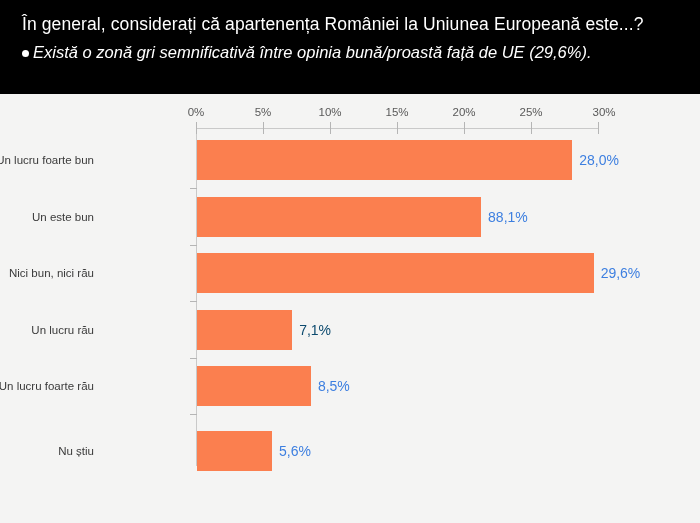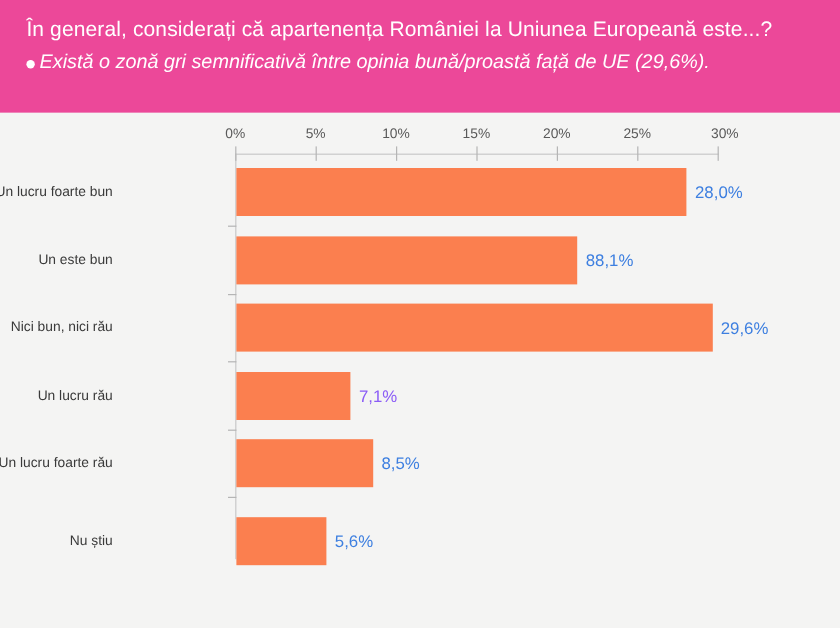--- a/index.html
+++ b/index.html
@@ -6,21 +6,21 @@
   body{
     width:700px;height:523px;
     background:#f4f4f3;
     font-family:"Liberation Sans","DejaVu Sans",sans-serif;
     overflow:hidden;position:relative;
   }
 
   
   #header{
     position:absolute;left:0;top:0;width:700px;height:94px;
-    background:#ec4899;
+    background:#000000;
     box-sizing:border-box;
     padding:12px 18px 0 22px;
   }
   #header-title{
     color:#ffffff;
     font-size:17.5px;
     line-height:25px;
     font-weight:400;
     letter-spacing:.1px;
     white-space:pre-line;
@@ -126,21 +126,21 @@
           <div class="bar-value" style="left: 488.08px; color: rgb(61, 127, 224);">88,1%</div>
         </div>
         <div class="bar-row" style="top: 159px;">
           <div class="cat-label">Nici bun, nici rău</div>
           <div class="bar" style="width: 396.64px; background: rgb(251, 127, 79);"></div>
           <div class="bar-value" style="left: 600.64px; color: rgb(61, 127, 224);">29,6%</div>
         </div>
         <div class="bar-row" style="top: 215.5px;">
           <div class="cat-label">Un lucru rău</div>
           <div class="bar" style="width: 95.14px; background: rgb(251, 127, 79);"></div>
-          <div class="bar-value" style="left: 299.14px; color: #8b5cf6;">7,1%</div>
+          <div class="bar-value" style="left: 299.14px; color: #0c4a6e;">7,1%</div>
         </div>
         <div class="bar-row" style="top: 272px;">
           <div class="cat-label">Un lucru foarte rău</div>
           <div class="bar" style="width: 113.9px; background: rgb(251, 127, 79);"></div>
           <div class="bar-value" style="left: 317.9px; color: rgb(61, 127, 224);">8,5%</div>
         </div>
         <div class="bar-row" style="top: 337px;">
           <div class="cat-label">Nu știu</div>
           <div class="bar" style="width: 75.04px; background: rgb(251, 127, 79);"></div>
           <div class="bar-value" style="left: 279.04px; color: rgb(61, 127, 224);">5,6%</div>

